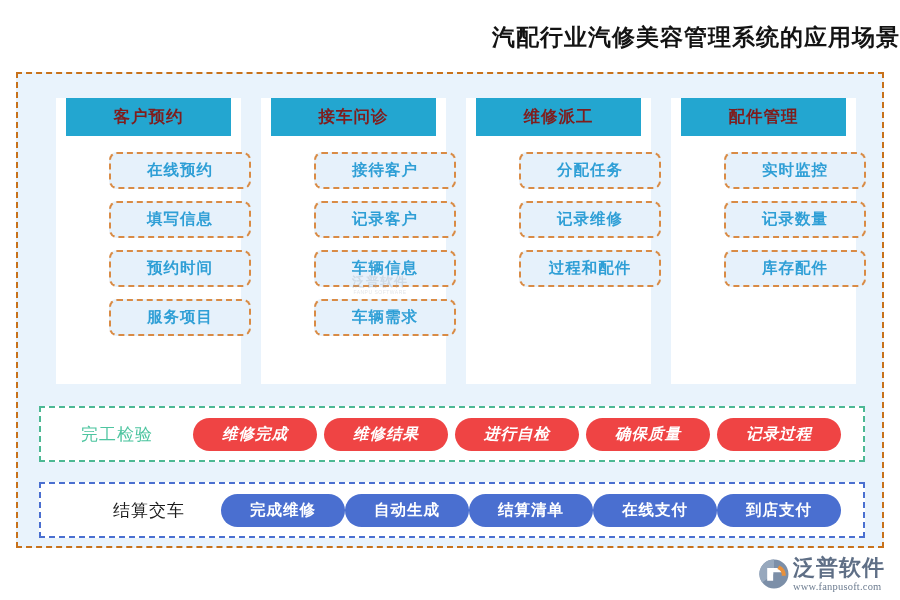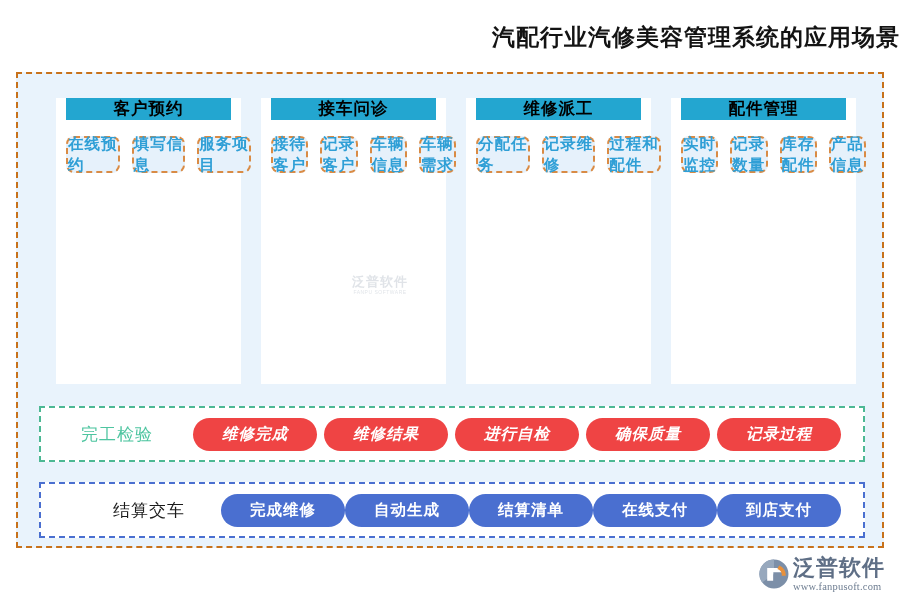--- a/index.html
+++ b/index.html
@@ -41,36 +41,36 @@
   }
   .column {
     width: 185px;
     background: #ffffff;
     display: flex;
     flex-direction: column;
     align-items: center;
   }
   .col-header {
     width: 165px;
-    height: 22px;
+    height: 38px;
     margin-top: 0;
     background: #23a6d0;
-    color: #000000;
+    color: #7f1d1d;
     font-size: 16.5px;
     font-weight: bold;
     display: flex;
     align-items: center;
     justify-content: center;
     letter-spacing: 1px;
   }
   .col-items {
     width: 100%;
     padding: 16px 0 0 0;
     display: flex;
-    flex-direction: row;
+    flex-direction: column;
     align-items: flex-end;
     gap: 12px;
     margin-left: 20px;
   }
   .col-item {
     width: 142px;
     height: 37px;
     border: 2px dashed #d98b45;
     border-radius: 8px;
     background: #e6f1fb;
@@ -175,20 +175,21 @@
 
   <div class="outer-frame">
 
     <div class="columns">
 
       <div class="column">
         <div class="col-header">客户预约</div>
         <div class="col-items">
           <div class="col-item">在线预约</div>
           <div class="col-item">填写信息</div>
+          <div class="col-item">预约时间</div>
           <div class="col-item">服务项目</div>
         </div>
       </div>
 
       <div class="column">
         <div class="col-header">接车问诊</div>
         <div class="col-items">
           <div class="col-item">接待客户</div>
           <div class="col-item">记录客户</div>
           <div class="col-item">车辆信息</div>
@@ -204,21 +205,20 @@
           <div class="col-item">过程和配件</div>
         </div>
       </div>
 
       <div class="column">
         <div class="col-header">配件管理</div>
         <div class="col-items">
           <div class="col-item">实时监控</div>
           <div class="col-item">记录数量</div>
           <div class="col-item">库存配件</div>
-          <div class="col-item">产品信息</div>
         </div>
       </div>
 
     </div>
 
     <div class="band band-green">
       <div class="band-label">完工检验</div>
       <div class="pills">
         <div class="pill pill-green">维修完成</div>
         <div class="pill pill-green">维修结果</div>

